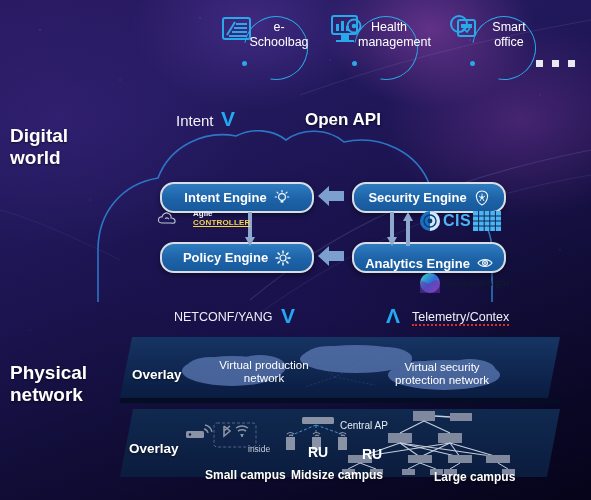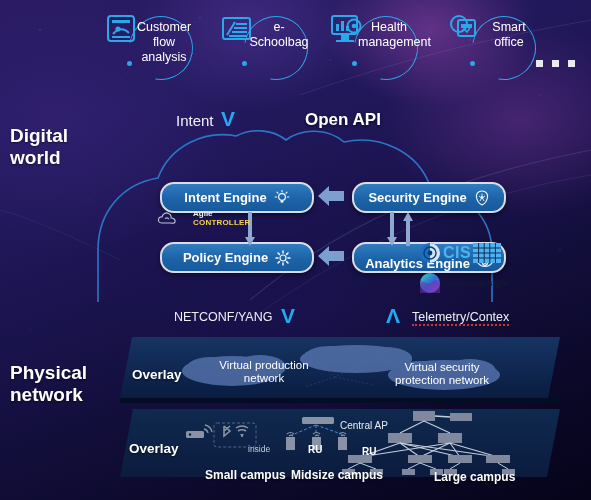--- a/index.html
+++ b/index.html
@@ -78,23 +78,23 @@
   #arrow-ana-to-pol{left:317px;top:245px;}
 
   .darrow{position:absolute;width:10px;height:35px;}
   #arrow-intent-down{left:245px;top:212px;}
   #arrow-sec-down{left:387px;top:212px;}
   #arrow-ana-up{left:403px;top:212px;}
 
   .agile{position:absolute;left:157px;top:209px;display:flex;align-items:center;gap:16px;}
   .agile .atxt{line-height:9px;}
   .agile .a1{color:#eef0f7;font-size:8px;font-weight:bold;display:block;}
-  .agile .a2{color:#f4d24a;font-size:8px;font-weight:bold;display:block;letter-spacing:.2px;}
-
-  #cis-logo{position:absolute;left:419px;top:210px;display:flex;align-items:center;gap:2px;margin-top:32px;}
+  .agile .a2{color:#f4d24a;font-size:8px;font-weight:bold;display:block;letter-spacing:.2px;text-decoration:underline;}
+
+  #cis-logo{position:absolute;left:419px;top:210px;display:flex;align-items:center;gap:2px;}
   #cis-logo .cis-txt{color:#4cb4f5;font-weight:bold;font-size:16px;letter-spacing:.5px;}
   #campusinsight{position:absolute;left:419px;top:272px;display:flex;align-items:center;gap:3px;}
   #campusinsight .ci-txt{color:#111a2e;font-weight:bold;font-size:9px;}
 
   
   .slab{position:absolute;}
   #overlay-slab{left:120px;top:337px;width:440px;height:68px;}
   #underlay-slab{left:120px;top:409px;width:440px;height:76px;}
   .slab-label{position:absolute;color:#fff;font-weight:bold;font-size:13.5px;
               text-shadow:0 1px 2px rgba(0,0,0,.6);}
@@ -107,49 +107,37 @@
   #vnet-security{left:380px;top:361px;width:124px;}
 
   .campus-name{position:absolute;color:#fff;font-weight:bold;font-size:12px;
                text-shadow:0 1px 2px rgba(0,0,0,.6);}
   #small-campus-name{left:205px;top:468px;}
   #midsize-campus-name{left:291px;top:468px;}
   #large-campus-name{left:434px;top:470px;}
 
   .inside-lbl{position:absolute;left:248px;top:444px;color:#c7cede;font-size:8.5px;}
   .centralap-lbl{position:absolute;left:340px;top:420px;color:#e7ebf4;font-size:10px;}
-  .ru-lbl{position:absolute;color:#fff;font-weight:bold;font-size:10px;}
+  .ru-lbl{position:absolute;color:#fff;font-weight:bold;font-size:14px;}
   #ru-left{left:308px;top:444px;}
   #ru-right{left:362px;top:446px;}
 </style>
 </head>
 <body>
 
 <div id="stage">
   <div class="starfield"></div>
 
   <svg class="swoosh" width="591" height="500">
     <path d="M 250,300 C 340,225 440,180 591,150" stroke="rgba(150,160,230,.18)" stroke-width="1.2" fill="none"></path>
     <path d="M 250,320 C 360,240 470,195 591,175" stroke="rgba(150,160,230,.12)" stroke-width="1" fill="none"></path>
     <path d="M 300,95 C 400,60 480,40 591,20" stroke="rgba(170,150,230,.14)" stroke-width="1" fill="none"></path>
     <path d="M 120,260 C 60,230 20,215 0,210" stroke="rgba(140,150,220,.10)" stroke-width="1" fill="none"></path>
   </svg>
 
-  <div class="app" style="left:105px;top:6px;">
-    <div class="ring"></div>
-    <div class="dot"></div>
-    <svg class="glyph" viewBox="0 0 34 30">
-      <rect x="3" y="2" width="26" height="25" rx="3" fill="none" stroke="#29a8ea" stroke-width="2"></rect>
-      <rect x="7" y="6" width="18" height="3" fill="#29a8ea"></rect>
-      <path d="M8,20 q8,-9 16,-1" fill="none" stroke="#29a8ea" stroke-width="2"></path>
-      <circle cx="13" cy="15" r="2.6" fill="#29a8ea"></circle>
-      <rect x="7" y="22" width="18" height="2" fill="#29a8ea"></rect>
-    </svg>
-    <div class="lbl">Customer flow analysis</div>
-  </div>
 
   <div class="app" style="left:220px;top:6px;">
     <div class="ring"></div>
     <div class="dot"></div>
     <svg class="glyph" viewBox="0 0 34 30">
       <rect x="3" y="4" width="27" height="21" rx="2" fill="none" stroke="#29a8ea" stroke-width="2"></rect>
       <path d="M7,21 L15,8" stroke="#29a8ea" stroke-width="2" fill="none"></path>
       <rect x="16" y="9" width="11" height="2" fill="#29a8ea"></rect>
       <rect x="14" y="13" width="13" height="2" fill="#29a8ea"></rect>
       <rect x="12" y="17" width="15" height="2" fill="#29a8ea"></rect>

